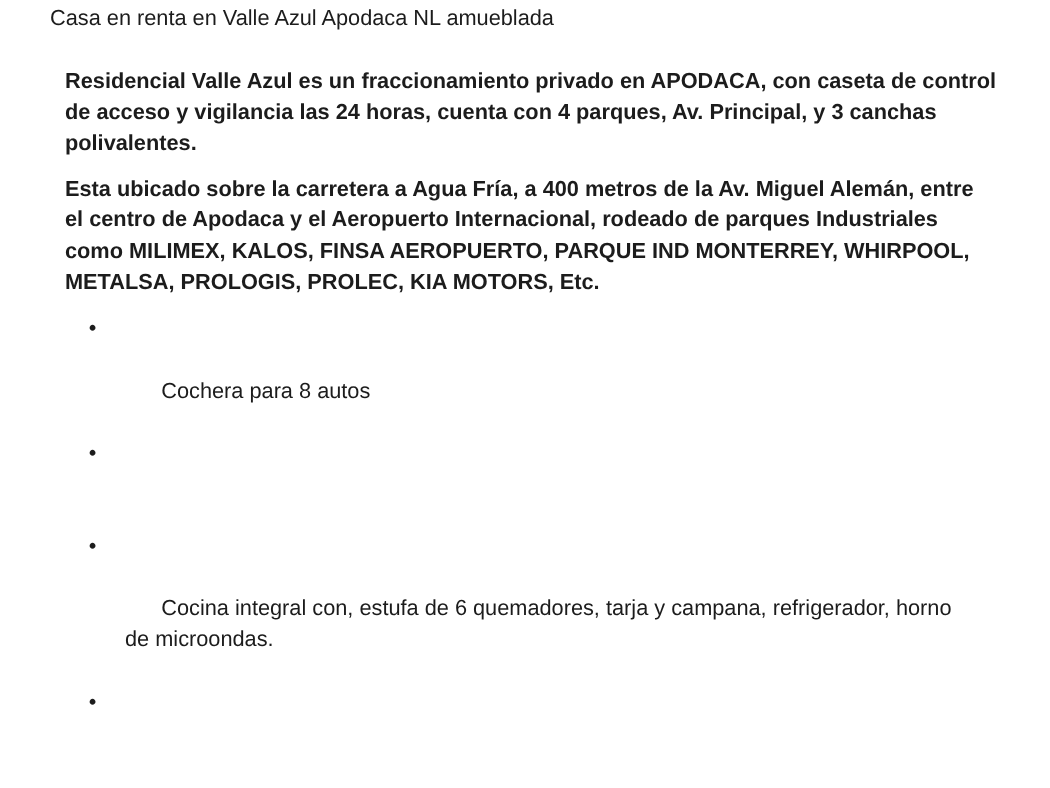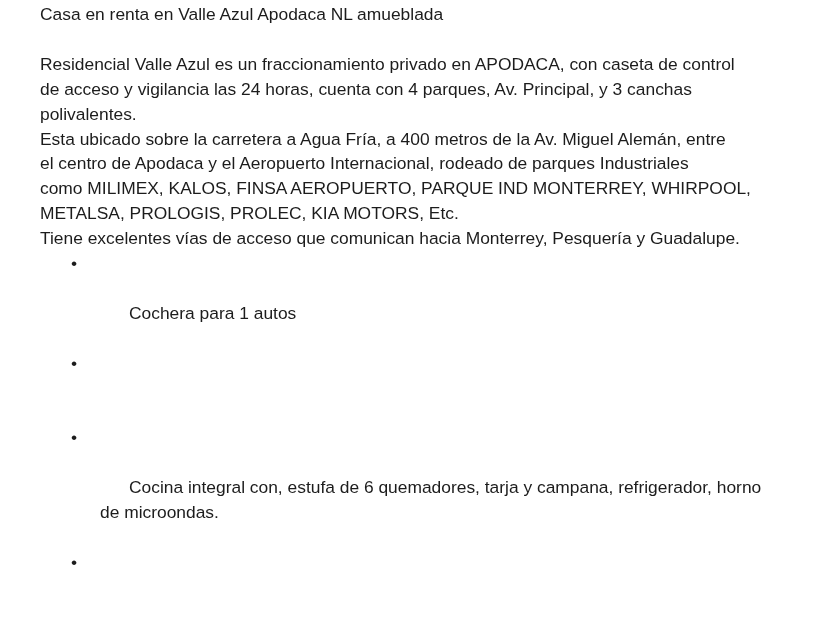--- a/index.html
+++ b/index.html
@@ -21,22 +21,23 @@
     padding: 2px 38px 0 40px;
     width: 762px;
   }
   .doc-title {
     margin: 0 0 24.9px 0;
     font-size: inherit;
     font-weight: 400;
     white-space: pre;
   }
   .para {
-    margin: 0;
+    margin: 12px;
     white-space: pre;
+    font-weight: bold;
   }
   .section-heading {
     margin: 0;
     font-weight: 400;
     white-space: pre;
   }
   ul.bullet-list {
     margin: 0;
     padding: 0;
     list-style: none;
@@ -59,27 +60,26 @@
 
   <h1 class="doc-title">Casa en renta en Valle Azul Apodaca NL amueblada</h1>
 
   <p class="para">Residencial Valle Azul es un fraccionamiento privado en APODACA, con caseta de control
 de acceso y vigilancia las 24 horas, cuenta con 4 parques, Av. Principal, y 3 canchas
 polivalentes.</p>
   <p class="para">Esta ubicado sobre la carretera a Agua Fría, a 400 metros de la Av. Miguel Alemán, entre
 el centro de Apodaca y el Aeropuerto Internacional, rodeado de parques Industriales
 como MILIMEX, KALOS, FINSA AEROPUERTO, PARQUE IND MONTERREY, WHIRPOOL,
 METALSA, PROLOGIS, PROLEC, KIA MOTORS, Etc.</p>
-  <p class="para">Tiene excelentes vías de acceso que comunican hacia Monterrey, Pesquería y Guadalupe.</p>
 
 
   <ul class="bullet-list">
     <li>
       <span class="bullet">•</span>
-      <span>Cochera para 1 autos</span>
+      <span>Cochera para 8 autos</span>
     </li>
     <li>
       <span class="bullet">•</span>
     </li>
     <li>
       <span class="bullet">•</span>
       <span>Cocina integral con, estufa de 6 quemadores, tarja y campana, refrigerador, horno
 de microondas.</span>
     </li>
     <li>

